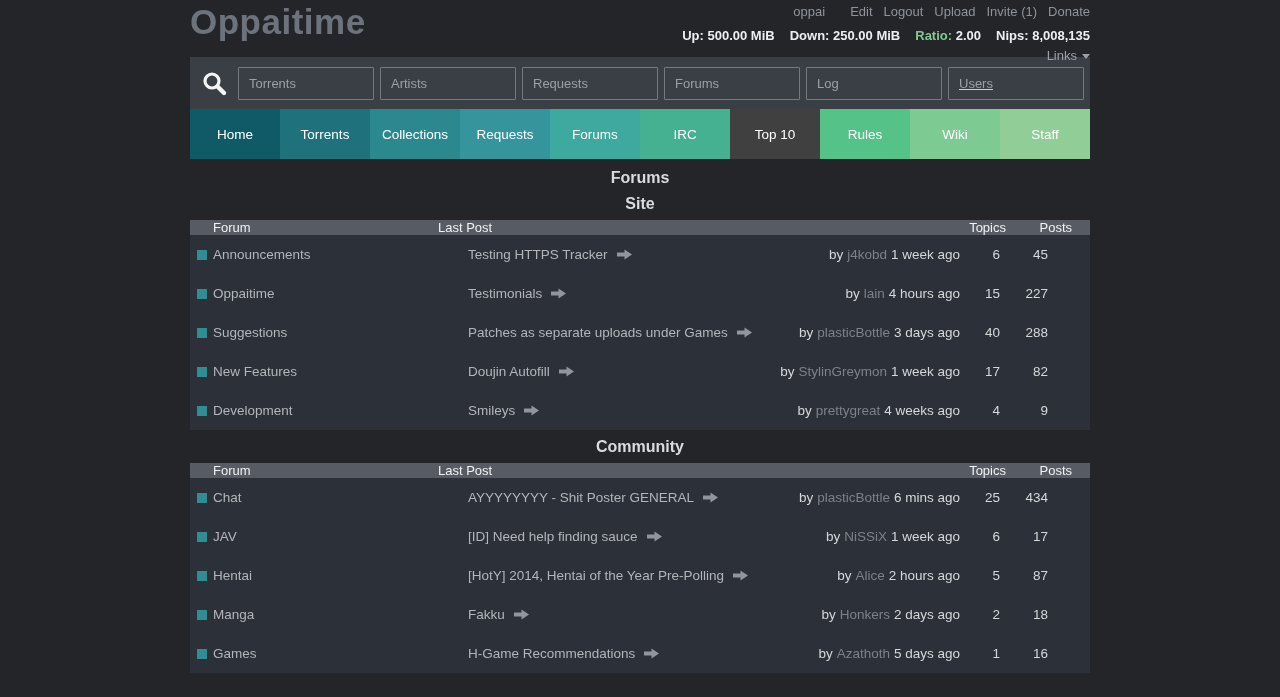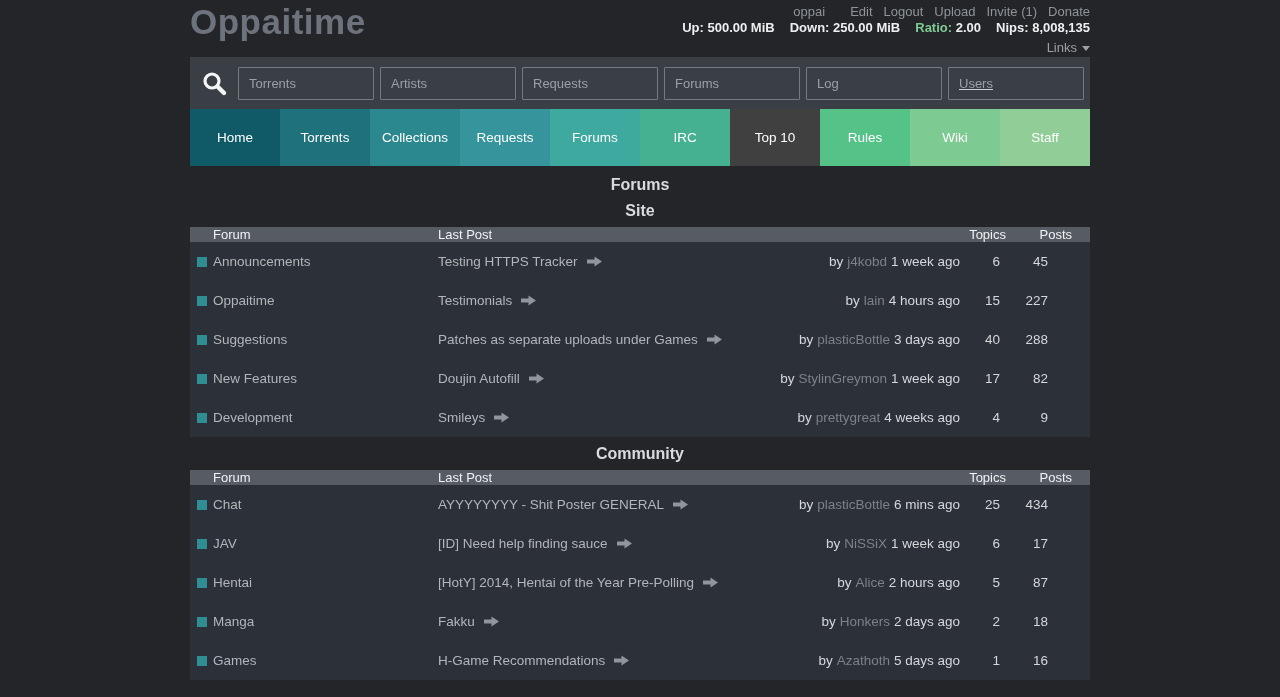--- a/index.html
+++ b/index.html
@@ -11,21 +11,21 @@
   }
   .container { width:900px; margin:0 auto; }
 
   
   .site-header { position:relative; height:57px; }
   .logo {
     position:absolute; left:0; top:2px; margin:0;
     font-size:35px; font-weight:700; color:#6d737c; letter-spacing:0.5px;
   }
   .header-right { position:absolute; right:0; top:4px; text-align:right; font-size:13px; line-height:1.25; }
-  .user-links-row { color:#8f949a; margin-bottom:0; }
+  .user-links-row { color:#8f949a; margin-bottom:8px; }
   .user-links-row a { color:#8f949a; text-decoration:none; }
   .username { margin-right:14px; }
   .hlink { margin-left:11px; }
   .stats-row { color:#edeff1; font-weight:600; margin-bottom:3px; }
   .stat { margin-left:15px; white-space:nowrap; }
   .stat:first-child { margin-left:0; }
   .stat-label.green { color:#7fcb93; }
   .links-row { color:#9aa0a5; }
   .links-row a { color:#9aa0a5; text-decoration:none; }
   .caret {
@@ -40,21 +40,21 @@
   .search-input {
     width:136px; height:33px; background:transparent;
     border:1px solid #757a81; border-radius:1px;
     color:#c9cdd1; font-size:13px; padding:0 10px; margin-right:6px;
     font-family:"Liberation Sans", sans-serif; outline:none;
   }
   .search-input:last-child { margin-right:0;text-decoration:underline; }
   .search-input::placeholder { color:#9aa0a5; opacity:1; }
 
   
-  .main-nav { display:flex; height:57px; }
+  .main-nav { display:flex; height:50px; }
   .nav-tab {
     flex:1; display:flex; align-items:center; justify-content:center;
     color:#ffffff; font-size:13.5px; cursor:pointer; user-select:none;
   }
 
   
   .page-title { text-align:center; font-size:16px; font-weight:700; color:#d9dcde; margin:10px 0 0; }
   .section-title { text-align:center; font-size:16px; font-weight:700; color:#d9dcde; margin:8px 0 7px; }
 
   
@@ -63,21 +63,21 @@
   .t-head { background:#565b64; height:15px; color:#f0f2f4; font-size:13px; }
   .h-forum { padding-left:23px; }
   .h-topics { text-align:right; }
   .h-posts { text-align:right; padding-right:18px; }
   .t-row { height:39px; font-size:13.5px; }
   .c-forum { display:flex; align-items:center; padding-left:7px; }
   .unread-square { width:10px; height:10px; background:#2f8e94; margin-right:6px; flex:none; }
   .forum-name { color:#b2b6bb; text-decoration:none; }
   .c-lastpost { display:flex; align-items:center; justify-content:space-between; }
   .lp-left { display:flex; align-items:center; }
-  .post-title { color:#b2b6bb; text-decoration:none; }
+  .post-title { color:#b2b6bb; text-decoration:none;margin-left:30px; }
   .post-arrow { margin-left:9px; display:inline-flex; }
   .byline { color:#d5d8db; white-space:nowrap; }
   .by-user { color:#7b8289; text-decoration:none; margin:0 4px; }
   .c-topics { text-align:right; padding-right:6px; color:#d5d8db; }
   .c-posts { text-align:right; padding-right:42px; color:#d5d8db; }
 </style>
 </head>
 <body>
 
 <div class="container">

